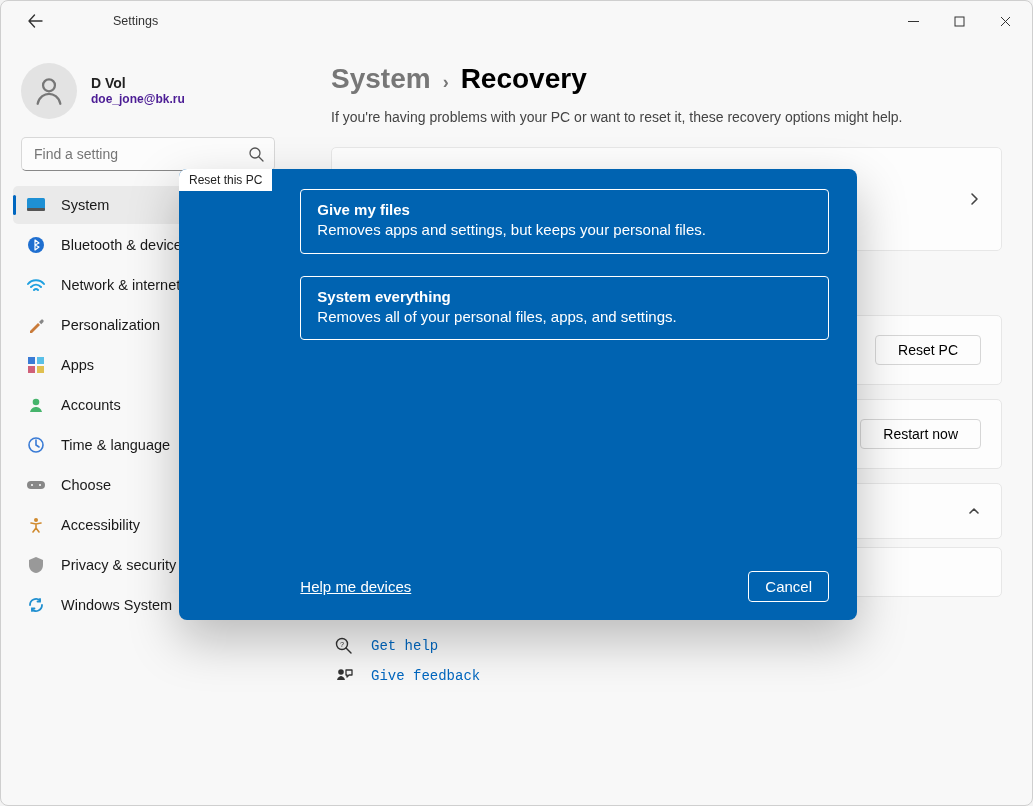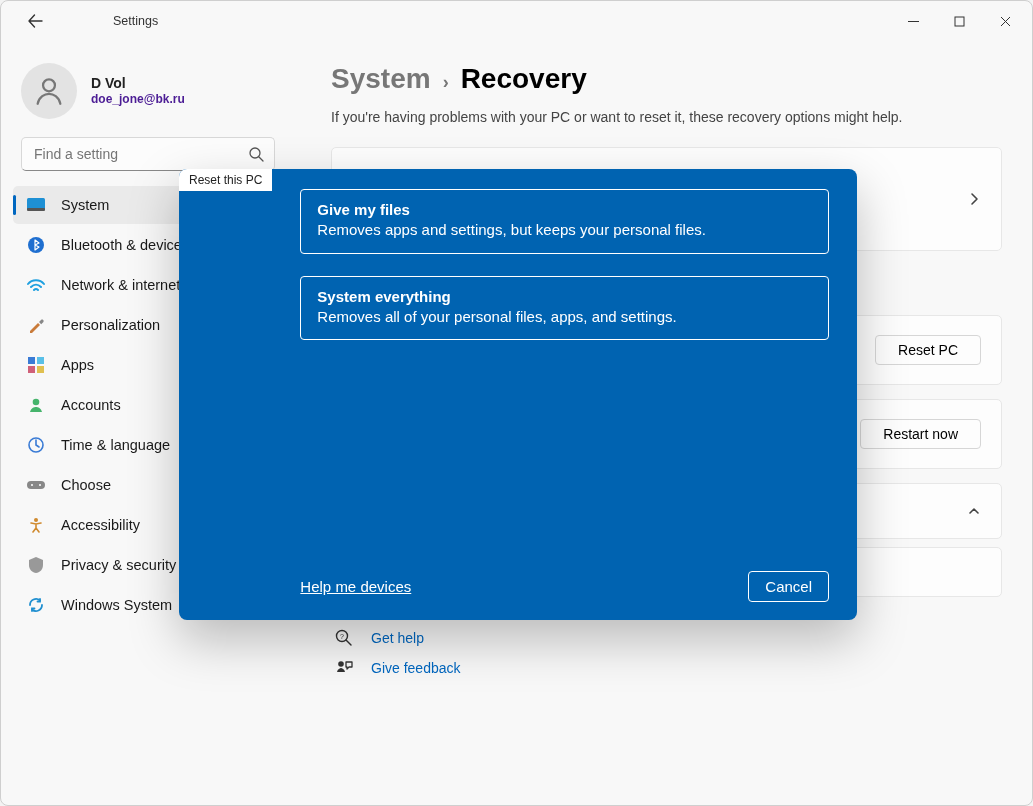--- a/index.html
+++ b/index.html
@@ -40,21 +40,21 @@
   .bc-chevron { font-size:18px; color:#777; font-weight:600; }
   .bc-current { font-size:28px; font-weight:600; color:#000000; }
   .page-sub { font-size:14px; color:#444; margin-bottom:22px; }
 
   .card { background:#fdfdfd; border:1px solid #e7e7e7; border-radius:5px; padding:16px 20px; margin-bottom:8px; display:flex; align-items:center; position:relative; }
   .card .chev { margin-left:auto; color:#555; }
   .card .action-btn { margin-left:auto; background:#fdfdfd; border:1px solid #d6d6d6; border-radius:4px; padding:6px 22px; font-size:14px; }
   .card-minh { min-height:70px; }
   .card-title-placeholder { height:70px; }
 
-  .footer-links { margin-top:26px; }
+  .footer-links { margin-top:34px;font-family:Liberation Mono, monospace; }
   .footer-link { display:flex; align-items:center; gap:16px; color:#0067c0; font-size:14px; padding:6px 2px; }
   .footer-link .fi { color:#333; width:22px; display:flex; justify-content:center; }
 
   
   .dialog { position:absolute; left:178px; top:168px; width:678px; height:451px; background:#0063b1; border-radius:8px; box-shadow:0 20px 50px rgba(0,0,0,0.25); color:#fff; overflow:hidden; display:flex; flex-direction:row; }
   .dialog-titlebar { background:#fff; color:#222; font-size:12px; padding:4px 10px 3px 10px; height:22px;}
   .dialog-body { flex:1; padding:20px 28px 18px 28px; display:flex; flex-direction:column; }
   .dialog-h1 { font-size:26px; font-weight:400; margin:0 0 26px 0; letter-spacing:.2px; }
   .opt { border:1.5px solid #fff; border-radius:4px; padding:10px 16px 12px 16px; margin-bottom:22px; cursor:pointer; }
   .opt-title { font-weight:700; font-size:15px; line-height:1.35; }

